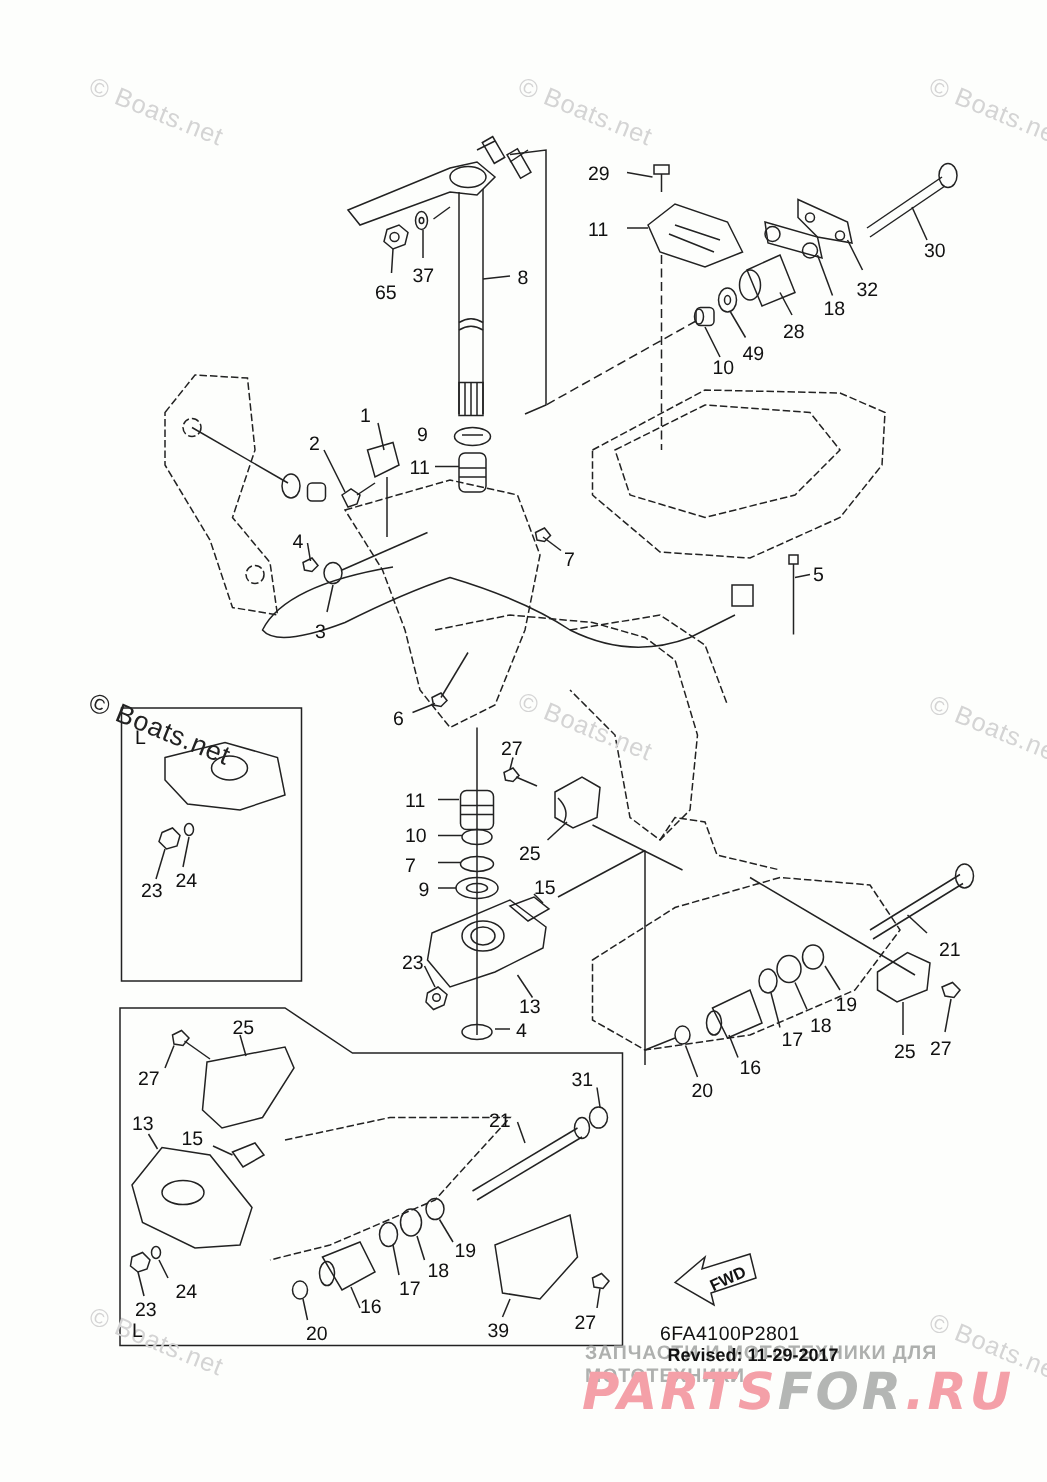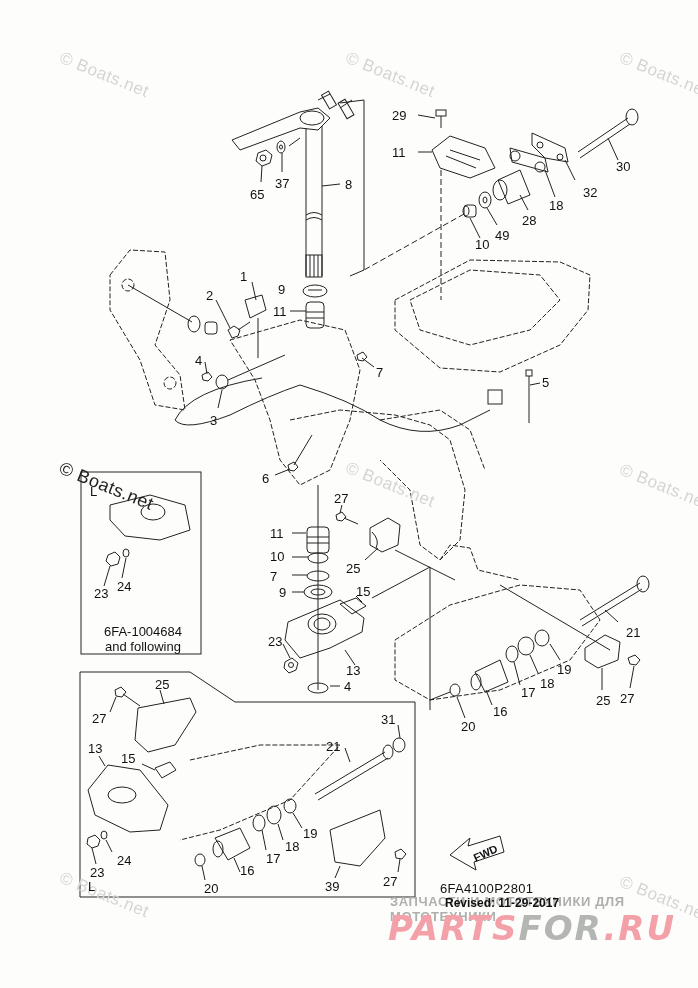--- a/index.html
+++ b/index.html
@@ -341,21 +341,21 @@
   <div class="wm" style="left:624px;top:872px">© Boats.net</div>
 
   <span class="callout" style="left:250px;top:188px">65</span>
   <span class="callout" style="left:275px;top:177px">37</span>
   <span class="callout" style="left:345px;top:178px">8</span>
   <span class="callout" style="left:278px;top:283px">9</span>
   <span class="callout" style="left:273px;top:305px">11</span>
   <span class="callout" style="left:392px;top:109px">29</span>
   <span class="callout" style="left:392px;top:146px">11</span>
   <span class="callout" style="left:616px;top:160px">30</span>
-  <span class="callout" style="left:583px;top:186px">32</span>
+  <span class="callout" style="left:571px;top:186px">32</span>
   <span class="callout" style="left:549px;top:199px">18</span>
   <span class="callout" style="left:522px;top:214px">28</span>
   <span class="callout" style="left:495px;top:229px">49</span>
   <span class="callout" style="left:475px;top:238px">10</span>
   <span class="callout" style="left:240px;top:270px">1</span>
   <span class="callout" style="left:206px;top:289px">2</span>
   <span class="callout" style="left:195px;top:354px">4</span>
   <span class="callout" style="left:210px;top:414px">3</span>
   <span class="callout" style="left:542px;top:376px">5</span>
   <span class="callout" style="left:376px;top:366px">7</span>
@@ -377,24 +377,20 @@
   <span class="callout" style="left:540px;top:677px">18</span>
   <span class="callout" style="left:521px;top:686px">17</span>
   <span class="callout" style="left:493px;top:705px">16</span>
   <span class="callout" style="left:461px;top:720px">20</span>
   <span class="callout" style="left:596px;top:694px">25</span>
   <span class="callout" style="left:620px;top:692px">27</span>
 
   <span class="l-marker" style="left:90px;top:484px">L</span>
   <span class="callout" style="left:94px;top:587px">23</span>
   <span class="callout" style="left:117px;top:580px">24</span>
-  <div class="inset-note" style="left:84px;top:624px;width:118px">
-    <div>6FA-1004684</div>
-    <div>and following</div>
-  </div>
 
   <span class="callout" style="left:155px;top:678px">25</span>
   <span class="callout" style="left:92px;top:712px">27</span>
   <span class="callout" style="left:88px;top:742px">13</span>
   <span class="callout" style="left:121px;top:752px">15</span>
   <span class="callout" style="left:90px;top:866px">23</span>
   <span class="callout" style="left:117px;top:854px">24</span>
   <span class="callout" style="left:204px;top:882px">20</span>
   <span class="callout" style="left:240px;top:864px">16</span>
   <span class="callout" style="left:266px;top:852px">17</span>

